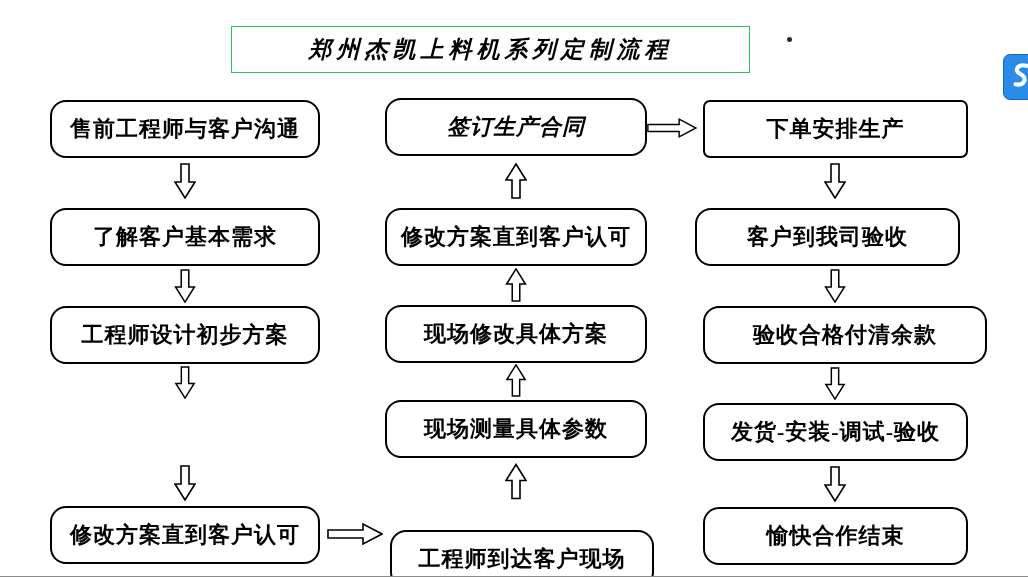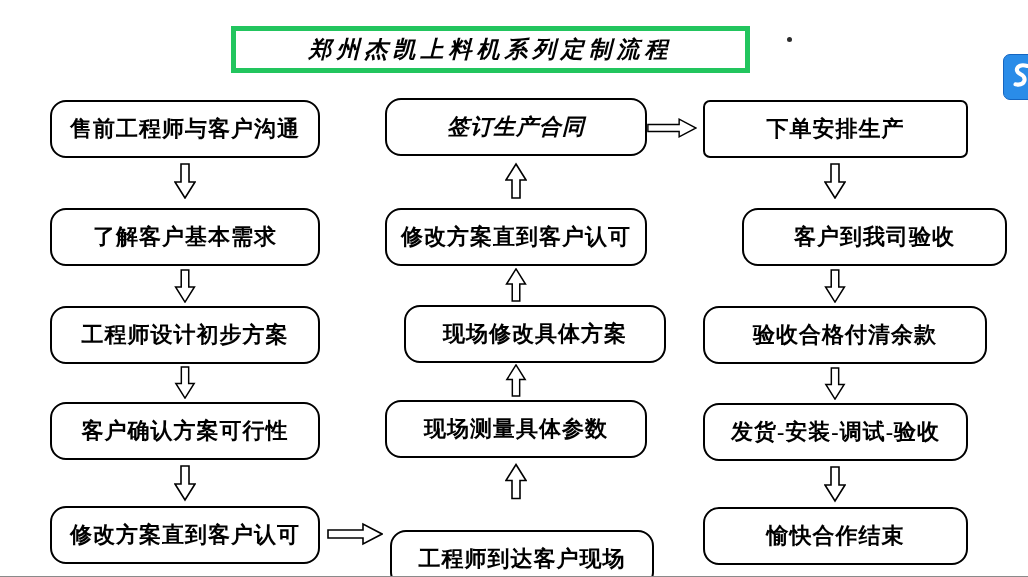--- a/index.html
+++ b/index.html
@@ -10,21 +10,21 @@
     height:577px;
     background:#ffffff;
     font-family:"Liberation Serif", serif;
     overflow:hidden;
     border-bottom:1px solid #8a8a8a;
   }
   .title {
     position:absolute;
     left:231px; top:26px;
     width:519px; height:47px;
-    border:5px solid #22c55e;
+    border:1px solid #22c55e;
     background:#fff;
     display:flex; align-items:center; justify-content:center;
     font-weight:bold;
     font-style:italic;
     font-size:23px;
     letter-spacing:5px;
     color:#000;
   }
   .box {
     position:absolute;
@@ -79,21 +79,20 @@
     <svg viewBox="0 0 22 36">
         <path d="M7,1 L15,1 L15,19 L21,19 L11,35 L1,19 L7,19 Z"></path>
       </svg>
   </div>
   <div class="box" style="left:50px;top:306px;width:270px;">工程师设计初步方案</div>
   <div class="arrow" style="left:174px;top:366px;width:22px;height:33px;">
     <svg viewBox="0 0 22 36">
         <path d="M7,1 L15,1 L15,19 L21,19 L11,35 L1,19 L7,19 Z"></path>
       </svg>
   </div>
-  <div class="box" style="left:50px;top:402px;width:270px;">客户确认方案可行性</div>
   <div class="arrow" style="left:174px;top:464px;width:22px;height:38px;">
     <svg viewBox="0 0 22 36">
         <path d="M7,1 L15,1 L15,19 L21,19 L11,35 L1,19 L7,19 Z"></path>
       </svg>
   </div>
   <div class="box" style="left:50px;top:506px;width:270px;">修改方案直到客户认可</div>
 
   <div class="arrow" style="left:327px;top:521px;width:56px;height:26px;">
     <svg viewBox="0 0 56 26">
         <path d="M1,9 L36,9 L36,3 L55,13 L36,23 L36,17 L1,17 Z"></path>
@@ -105,21 +104,21 @@
     <svg viewBox="0 0 22 36">
         <path d="M11,1 L21,17 L15,17 L15,35 L7,35 L7,17 L1,17 Z"></path>
       </svg>
   </div>
   <div class="box" style="left:385px;top:208px;width:262px;">修改方案直到客户认可</div>
   <div class="arrow" style="left:505px;top:268px;width:22px;height:34px;">
     <svg viewBox="0 0 22 36">
         <path d="M11,1 L21,17 L15,17 L15,35 L7,35 L7,17 L1,17 Z"></path>
       </svg>
   </div>
-  <div class="box" style="left:404px;top:305px;width:262px;text-align:center;">现场修改具体方案</div>
+  <div class="box" style="left:385px;top:305px;width:262px;text-align:center;">现场修改具体方案</div>
   <div class="arrow" style="left:505px;top:364px;width:22px;height:33px;">
     <svg viewBox="0 0 22 36">
         <path d="M11,1 L21,17 L15,17 L15,35 L7,35 L7,17 L1,17 Z"></path>
       </svg>
   </div>
   <div class="box" style="left:385px;top:400px;width:262px;">现场测量具体参数</div>
   <div class="arrow" style="left:505px;top:461px;width:22px;height:41px;">
     <svg viewBox="0 0 22 36">
         <path d="M11,1 L21,17 L15,17 L15,35 L7,35 L7,17 L1,17 Z"></path>
       </svg>
@@ -131,21 +130,21 @@
         <path d="M1,9 L36,9 L36,3 L55,13 L36,23 L36,17 L1,17 Z"></path>
       </svg>
   </div>
 
   <div class="box" style="left:703px;top:100px;width:265px;border-radius:7px;">下单安排生产</div>
   <div class="arrow" style="left:824px;top:163px;width:22px;height:36px;">
     <svg viewBox="0 0 22 36">
         <path d="M7,1 L15,1 L15,19 L21,19 L11,35 L1,19 L7,19 Z"></path>
       </svg>
   </div>
-  <div class="box" style="left:742px;top:208px;width:265px;">客户到我司验收</div>
+  <div class="box" style="left:695px;top:208px;width:265px;">客户到我司验收</div>
   <div class="arrow" style="left:824px;top:269px;width:22px;height:34px;">
     <svg viewBox="0 0 22 36">
         <path d="M7,1 L15,1 L15,19 L21,19 L11,35 L1,19 L7,19 Z"></path>
       </svg>
   </div>
   <div class="box" style="left:703px;top:306px;width:284px;">验收合格付清余款</div>
   <div class="arrow" style="left:824px;top:367px;width:22px;height:33px;">
     <svg viewBox="0 0 22 36">
         <path d="M7,1 L15,1 L15,19 L21,19 L11,35 L1,19 L7,19 Z"></path>
       </svg>

